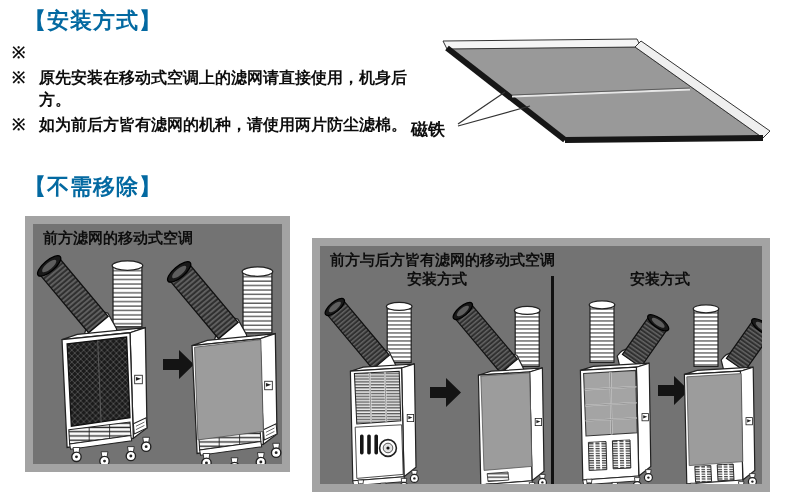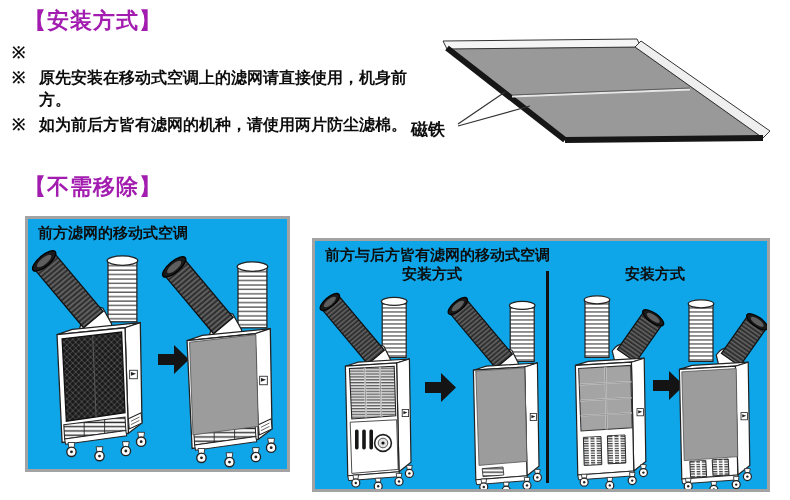--- a/index.html
+++ b/index.html
@@ -2,31 +2,31 @@
 <html><head>
 <meta charset="utf-8">
 <style>
   * { margin:0; padding:0; box-sizing:border-box; }
   html,body { background:#ffffff; }
   .page {
     position:relative; width:790px; height:500px; background:#ffffff;
     font-family:"Liberation Sans", sans-serif; color:#0d0d0d; overflow:hidden;
   }
   .sec-title {
-    position:absolute; font-size:22px; font-weight:700; letter-spacing:1px; color:#a21caf;
+    position:absolute; font-size:22px; font-weight:700; letter-spacing:1px; color:#0369a1;
   }
   .t1 { left:24px; top:6px; }
   .t2 { left:24px; top:172px; }
   .notes { position:absolute; left:12px; top:42px; width:420px; }
   .note { display:flex; margin-bottom:3px; }
   .note .bullet { width:27px; font-size:16px; font-weight:700; line-height:22px; flex:none; }
   .note .note-text { width:378px; font-size:16px; font-weight:700; line-height:22px; word-break:break-all; }
   .magnet-svg { position:absolute; left:393px; top:30px; width:390px; height:135px; overflow:visible; }
   .magnet-label { position:absolute; left:411px; top:118px; font-size:17px; font-weight:700; }
-  .box { position:absolute; border:3px solid #a3a3a3; background:#0ea5e9; overflow:hidden; }
+  .box { position:absolute; border:8px solid #a3a3a3; background:#737373; overflow:hidden; }
   .box-left { left:25px; top:216px; width:265px; height:256px; }
   .box-right { left:312px; top:218px; width:458px; height:254px;margin-top:20px; }
   .box-title { position:absolute; left:10px; top:5px; font-size:15px; font-weight:700; white-space:nowrap; }
   .half-label { position:absolute; top:24px; font-size:15px; font-weight:700; text-align:center; }
   .half-label.front { left:4px; width:226px; }
   .half-label.rear { left:234px; width:212px; }
   .divider { position:absolute; left:231px; top:30px; width:3px; height:212px; background:#111; }
   .art { position:absolute; overflow:visible; }
   #left-art { left:2px; top:26px; width:253px; height:222px; }
   #right-art { left:2px; top:46px; width:450px; height:200px; }
@@ -37,21 +37,21 @@
 <div class="page">
 
   <div class="sec-title t1">【安装方式】</div>
 
   <div class="notes">
     <div class="note">
       <span class="bullet">※</span>
     </div>
     <div class="note">
       <span class="bullet">※</span>
-      <p class="note-text">原先安装在移动式空调上的滤网请直接使用，机身前方。</p>
+      <p class="note-text">原先安装在移动式空调上的滤网请直接使用，机身后方。</p>
     </div>
     <div class="note">
       <span class="bullet">※</span>
       <p class="note-text">如为前后方皆有滤网的机种，请使用两片防尘滤棉。</p>
     </div>
   </div>
 
   <svg class="magnet-svg" viewBox="0 0 390 135">
     <g>
       <polygon points="54,18 242,17 370,108 172,110" fill="#999999" stroke="#555" stroke-width="1"></polygon>

